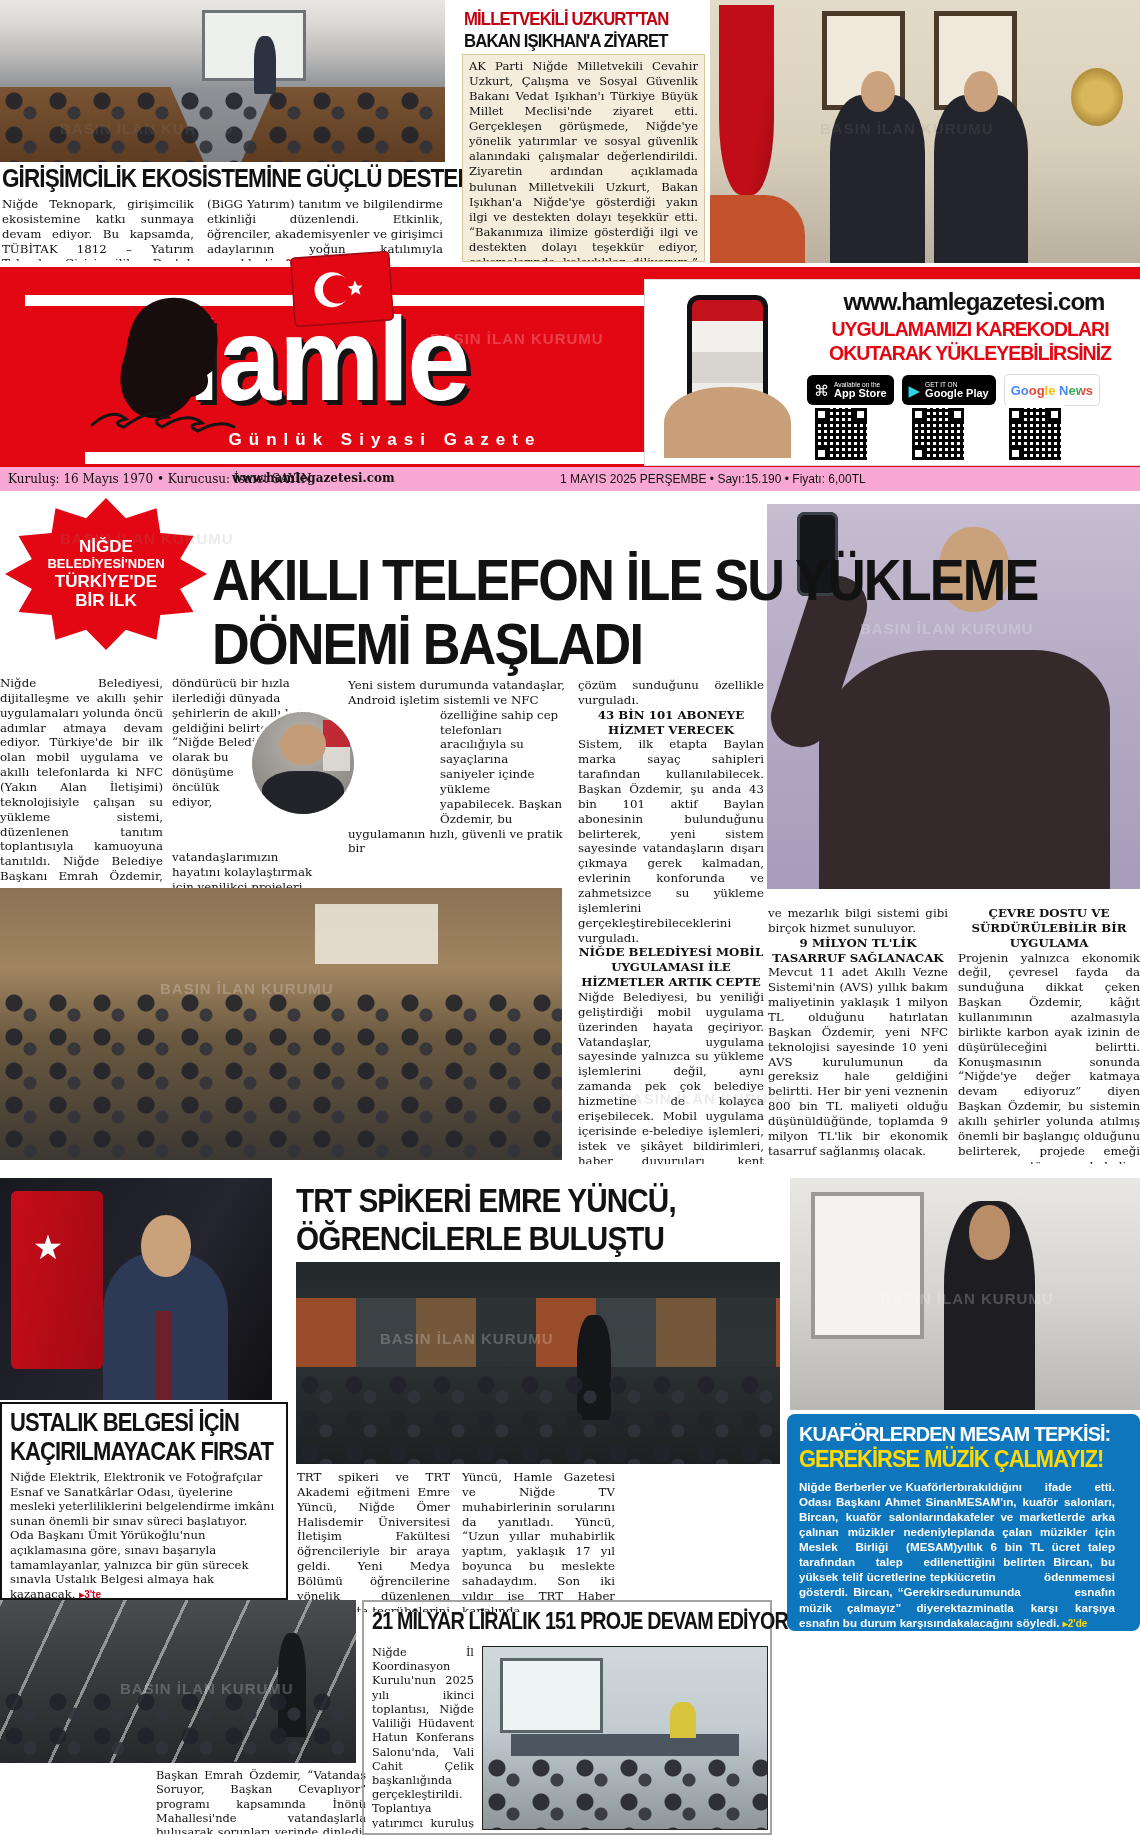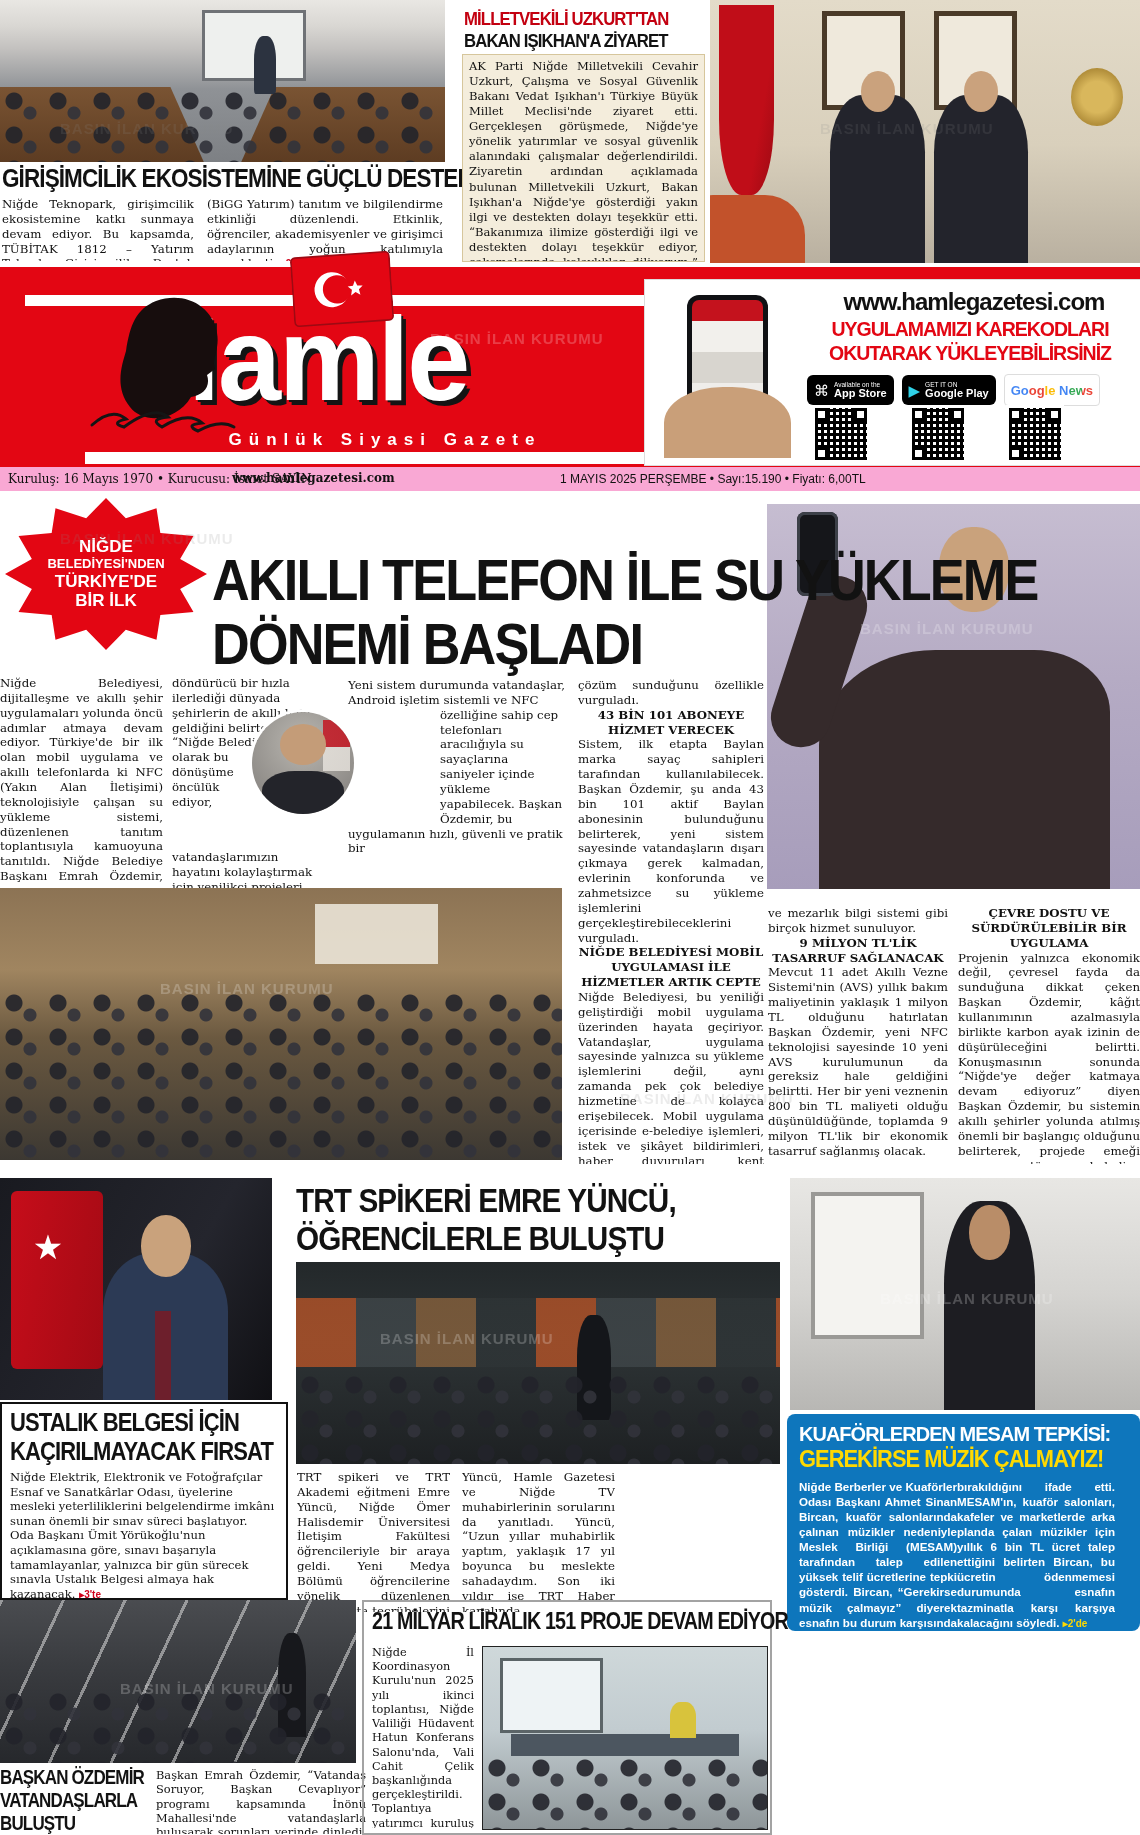--- a/index.html
+++ b/index.html
@@ -326,25 +326,20 @@
         <span>bırakıldığını ifade etti. MESAM'ın, kuaför salonları, kafeler ve marketlerde arka planda çalan müzikler için yıllık 6 bin TL ücret talep ettiğini belirten Bircan, bu ücretin ödenmemesi durumunda esnafın tazminatla karşı karşıya kalacağını söyledi. </span><span class="ref" style="color:#ffd900;">▸2'de</span>
       </div>
     </div>
   </div>
 
   <div class="ph ph-tent" style="left:0;top:1600px;width:356px;height:163px;">
     <div class="ribs"></div>
     <div class="spk"></div>
     <div class="heads"></div>
   </div>
-  <div class="abs" style="left:0;top:1766px;">
-    <div class="hl" style="font-size:20px;transform:scaleX(.85);">BAŞKAN ÖZDEMİR</div>
-    <div class="hl" style="font-size:20px;transform:scaleX(.85);">VATANDAŞLARLA</div>
-    <div class="hl" style="font-size:20px;transform:scaleX(.85);">BULUŞTU</div>
-  </div>
   <div class="abs just colhead clip" style="left:156px;top:1768px;width:210px;height:66px;font-size:11.4px;">
     <span>Başkan Emrah Özdemir, “Vatandaş Soruyor, Başkan Cevaplıyor” programı kapsamında İnönü Mahallesi'nde vatandaşlarla buluşarak sorunları yerinde dinledi, çözüm sözü verdi. </span>
   </div>
 
   <div class="abs" style="left:362px;top:1600px;width:410px;height:235px;border:2px solid #a3a3a3;box-sizing:border-box;">
     <div class="hl" style="position:absolute;left:8px;top:5px;font-size:24px;transform:scaleX(.82);">21 MİLYAR LİRALIK 151 PROJE DEVAM EDİYOR</div>
     <div class="just colhead clip" style="position:absolute;left:8px;top:44px;width:102px;height:182px;font-size:11.3px;">
       <span>Niğde İl Koordinasyon Kurulu'nun 2025 yılı ikinci toplantısı, Niğde Valiliği Hüdavent Hatun Konferans Salonu'nda, Vali Cahit Çelik başkanlığında gerçekleştirildi. Toplantıya yatırımcı kuruluş temsilcileri katıldı. </span>
     </div>
     <div class="ph ph-koor" style="left:118px;top:44px;width:284px;height:182px;border:1px solid #222;">

